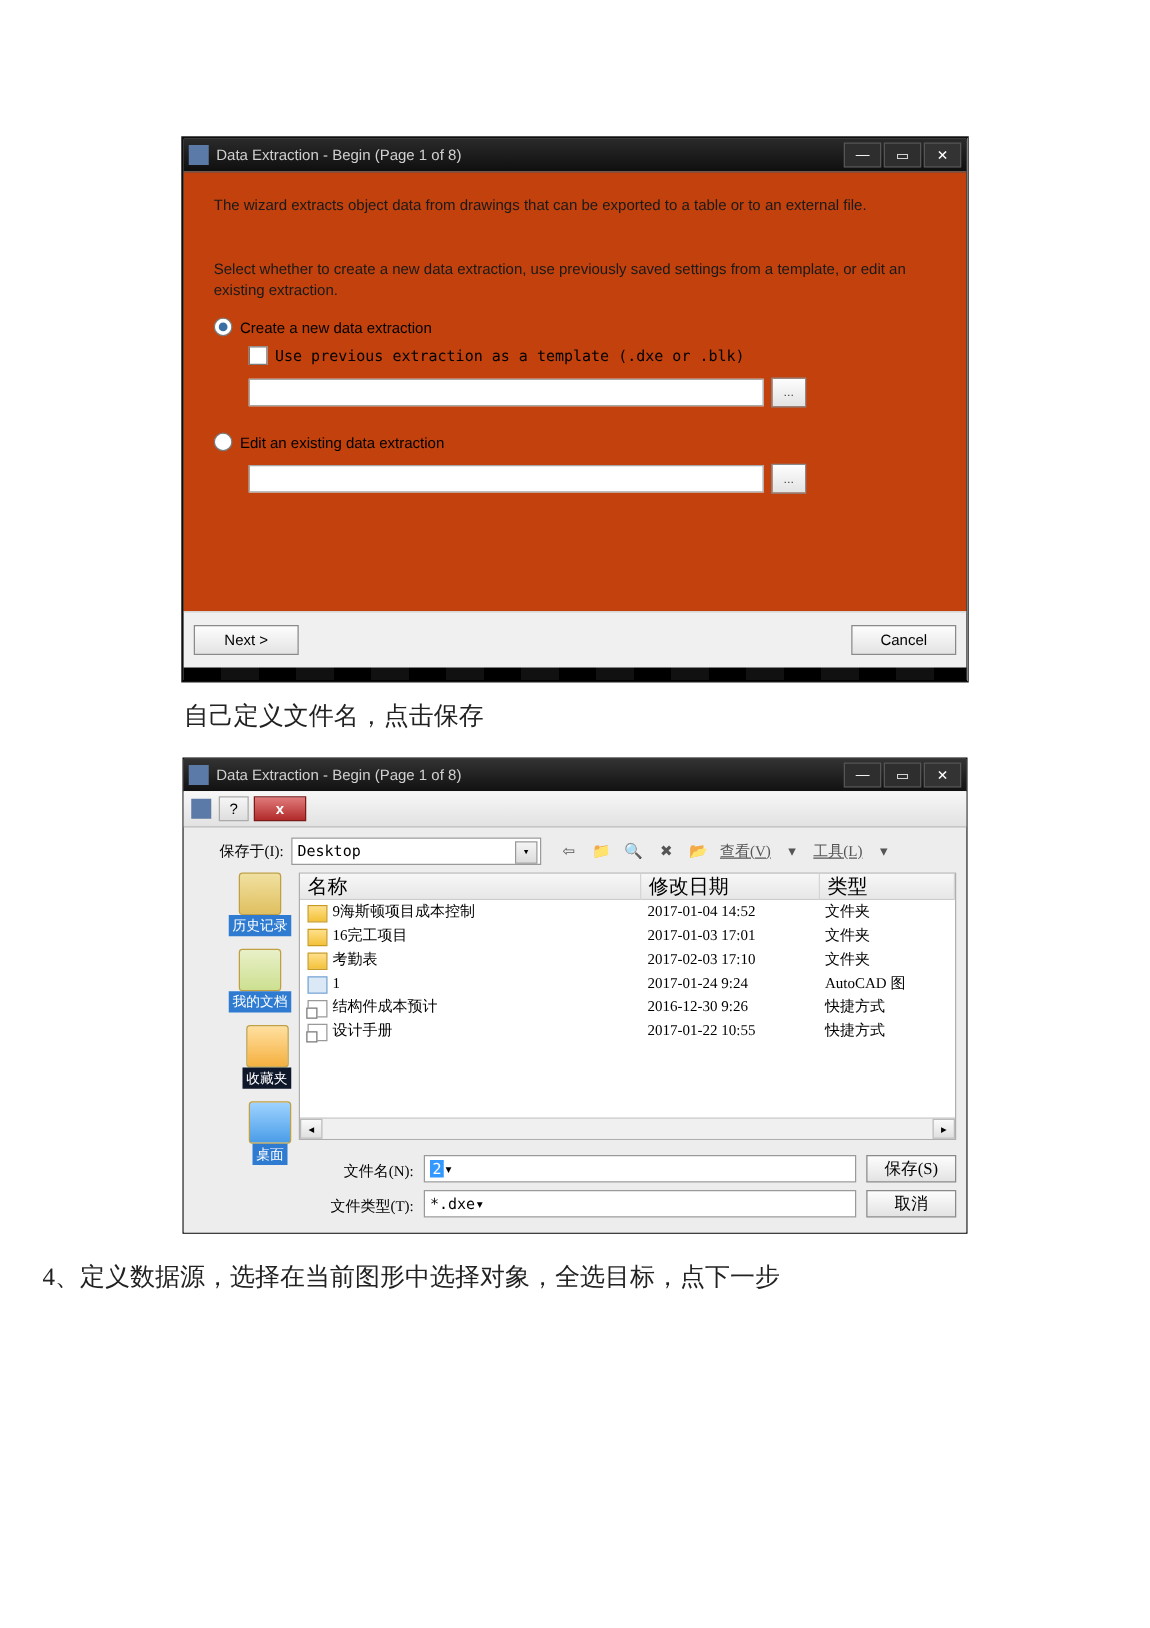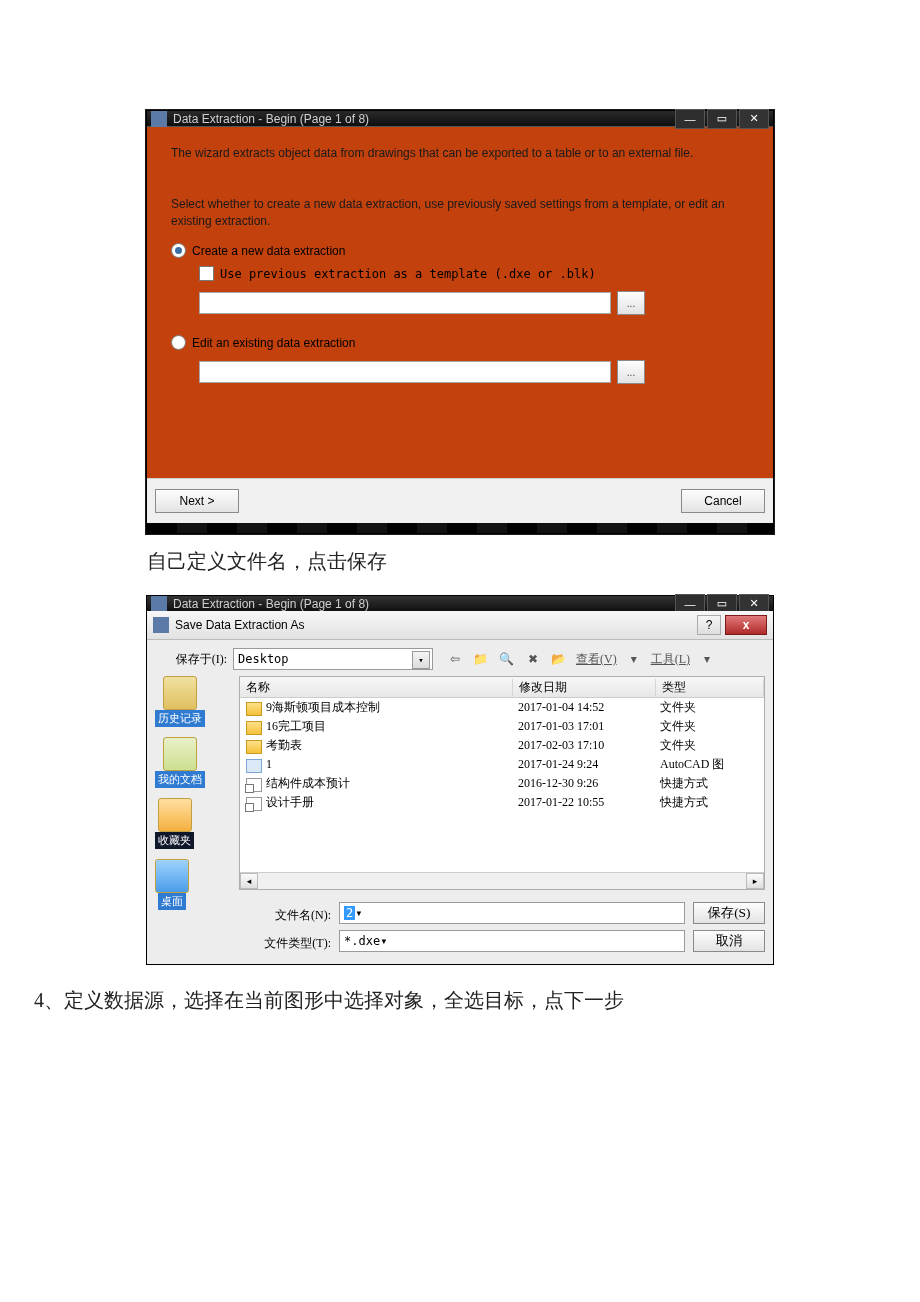--- a/index.html
+++ b/index.html
@@ -1,18 +1,18 @@
 <!DOCTYPE html>
 <html><head>
   <meta charset="utf-8">
   <style>
     body{margin:0;background:#fff;font-family:Tahoma,Arial,sans-serif;font-size:12px}
     .page{width:920px;margin:0 auto;padding-top:110px}
     .wnd{width:626px;margin:0 auto;border:1px solid #000;box-shadow:0 0 0 1px #1a1a1a}
-    .titlebar{height:15px;background:linear-gradient(#2a2a2a,#0f0f0f);color:#fff;display:flex;align-items:center;padding:0 4px}
+    .titlebar{height:26px;background:linear-gradient(#2a2a2a,#0f0f0f);color:#fff;display:flex;align-items:center;padding:0 4px}
     .tb-icon{width:16px;height:16px;background:#5b7aa8;margin-right:6px}
     .tb-title{flex:1;font-size:12px;color:#d0d0d0}
     .tb-btns{display:flex;gap:2px}
     .tb-btn{width:28px;height:18px;background:#2e2e2e;border:1px solid #555;color:#fff;display:flex;align-items:center;justify-content:center;font-size:11px;cursor:pointer}
     .tb-btn.close{background:#333}
     .w1-body{background:#c2410c;padding:18px 24px 14px 24px;border-top:1px solid #555}
     .para{color:#1a1a1a;margin-bottom:34px;line-height:1.4}
     .radio-row{display:flex;align-items:center;margin:6px 0}
     .radio{width:13px;height:13px;border:1px solid #7a7a7a;border-radius:50%;margin-right:6px;display:inline-flex;align-items:center;justify-content:center;background:#fff}
     .radio.sel::after{content:"";width:7px;height:7px;background:#3b6ea5;border-radius:50%}
@@ -34,30 +34,30 @@
     .help{width:22px;height:18px;border:1px solid #aaa;background:linear-gradient(#f6f6f6,#dedede);display:flex;align-items:center;justify-content:center;margin-right:4px}
     .mclose{width:40px;height:18px;background:linear-gradient(#e07b7b,#b22a2a);border:1px solid #7a1a1a;color:#fff;display:flex;align-items:center;justify-content:center;font-weight:bold}
     .modal-body{padding:8px 8px 12px 8px}
     .toprow{display:flex;align-items:center;gap:6px;margin-bottom:6px}
     .lbl{width:72px;text-align:right;font-family:"SimSun",serif}
     .combo{height:20px;border:1px solid #9a9a9a;background:#fff;display:flex;align-items:center;padding:0 4px;position:relative;font-family:monospace}
     .combo .dd{position:absolute;right:2px;top:2px;width:16px;height:16px;border:1px solid #999;background:linear-gradient(#f5f5f5,#dcdcdc);display:flex;align-items:center;justify-content:center;font-size:9px}
     .tool-icons{display:flex;gap:6px;margin-left:6px}
     .ti{width:18px;height:18px;border:1px solid transparent;display:flex;align-items:center;justify-content:center;color:#555;font-size:12px}
     .txtbtn{font-family:"SimSun",serif;text-decoration:underline}
-    .sidebar{width:78px;display:flex;flex-direction:column;align-items:flex-start;gap:10px}
+    .sidebar{width:78px;display:flex;flex-direction:column;align-items:flex-end;gap:10px}
     .sb-item{display:flex;flex-direction:column;align-items:center;font-family:"SimSun",serif;font-size:11px;color:#3a78c3}
     .sb-icon{width:32px;height:32px;background:linear-gradient(#f0e0a0,#e0c060);border:1px solid #c0a040;border-radius:3px}
     .sb-icon.docs{background:linear-gradient(#e8f0c8,#cde090)}
     .sb-icon.fav{background:linear-gradient(#ffe0a0,#f5b040)}
     .sb-icon.desk{background:linear-gradient(#9fd3ff,#4a9de8)}
     .split{display:flex;gap:6px}
     .flist{flex:1;border:1px solid #aeaeae;background:#fff}
     .fl-head{display:flex;background:linear-gradient(#f7f7f7,#e7e7e7);border-bottom:1px solid #ccc;height:20px;align-items:center}
-    .fl-head div{padding:0 6px;border-right:1px solid #d5d5d5;font-family:"SimSun",serif;font-size:12px}
+    .fl-head div{padding:0 6px;border-right:1px solid #d5d5d5;font-family:"SimSun",serif;font-size:16px}
     .col-name{flex:0 0 260px}
     .col-date{flex:0 0 130px}
     .col-type{flex:1}
     .fl-row{display:flex;height:19px;align-items:center;font-family:"SimSun",Tahoma,serif;font-size:12px}
     .fl-row div{padding:0 6px}
     .fi{width:14px;height:12px;display:inline-block;vertical-align:middle;margin-right:4px}
     .fi.folder{background:linear-gradient(#ffe08a,#f3c23a);border:1px solid #c99a20}
     .fi.dwg{background:#dbe9f7;border:1px solid #7aa7d4}
     .fi.lnk{background:#fff;border:1px solid #999;position:relative}
     .fi.lnk::after{content:"";position:absolute;left:-2px;bottom:-2px;width:7px;height:7px;background:#fff;border:1px solid #777}
@@ -129,21 +129,20 @@
       <div class="tb-title">Data Extraction - Begin (Page 1 of 8)</div>
       <div class="tb-btns">
         <div class="tb-btn">—</div>
         <div class="tb-btn">▭</div>
         <div class="tb-btn close">✕</div>
       </div>
     </div>
     <div class="modal">
       <div class="modal-head">
         <div class="tb-icon" style="background:#5b7aa8"></div>
-        <div class="modal-title">Save Data Extraction As</div>
         <div class="help">?</div>
         <div class="mclose">x</div>
       </div>
       <div class="modal-body">
         <div class="toprow">
           <div class="lbl">保存于(I):</div>
           <div class="combo" style="width:190px">
             <span>Desktop</span>
             <div class="dd">▾</div>
           </div>

